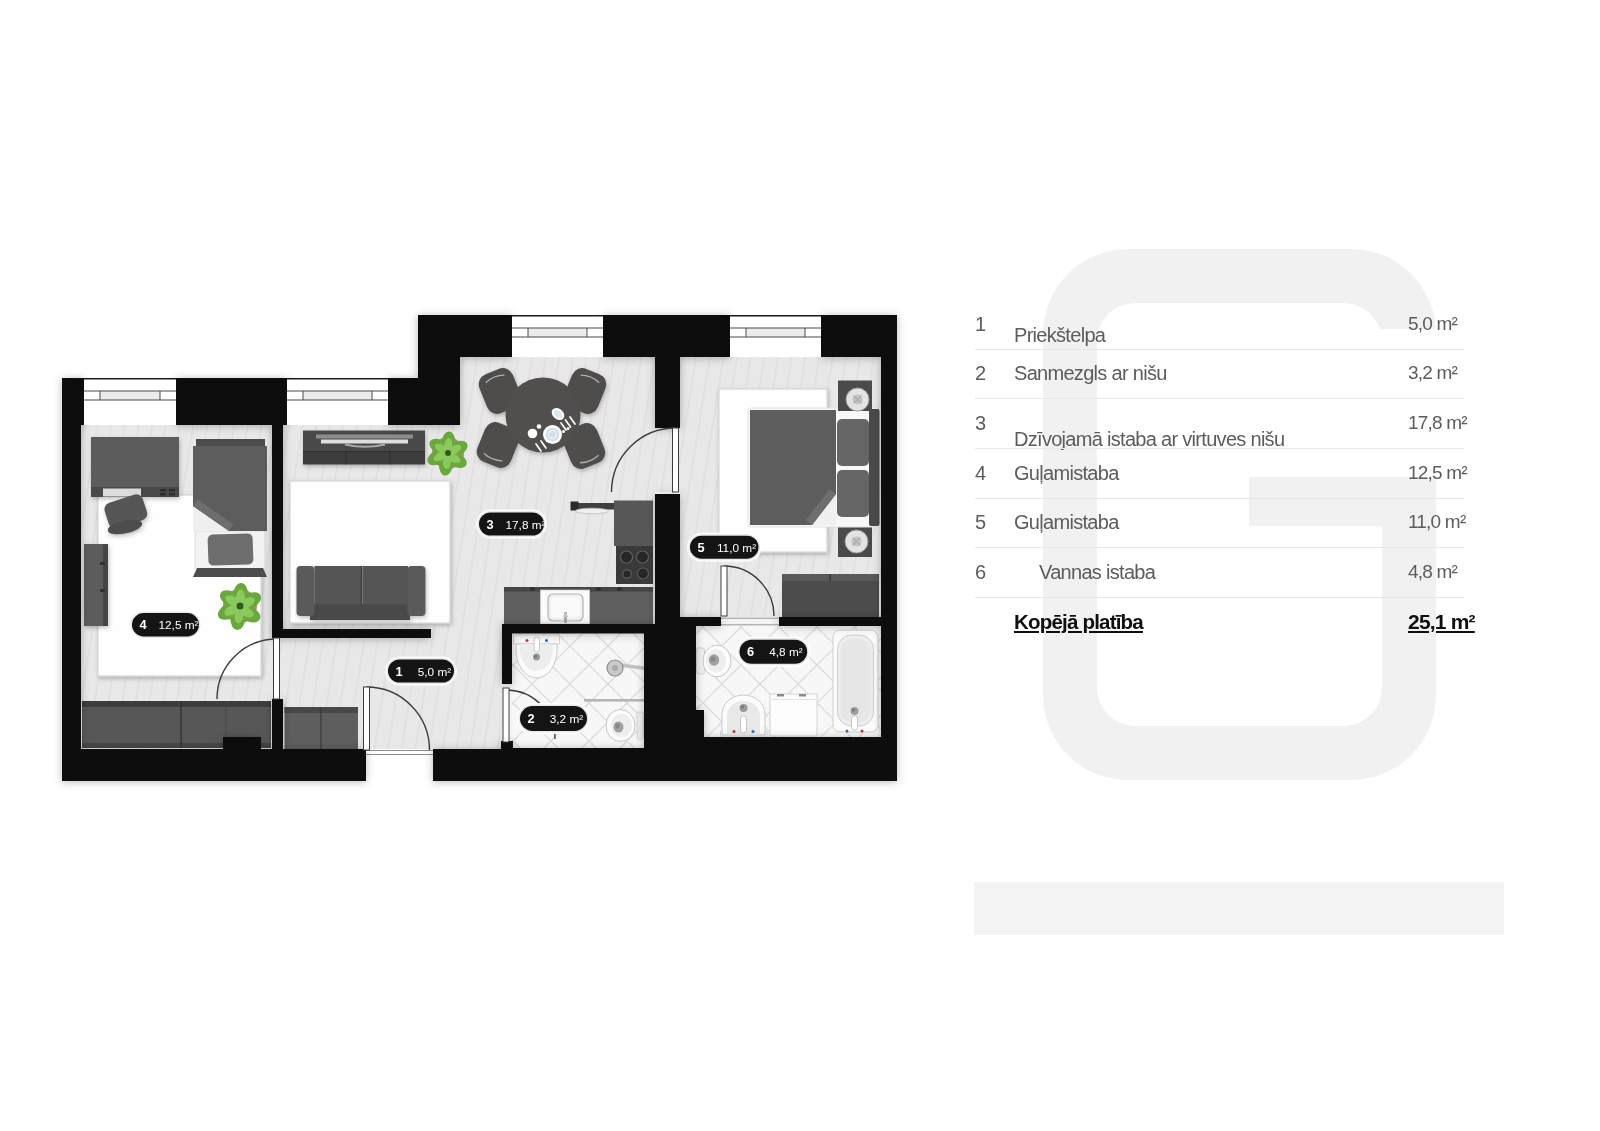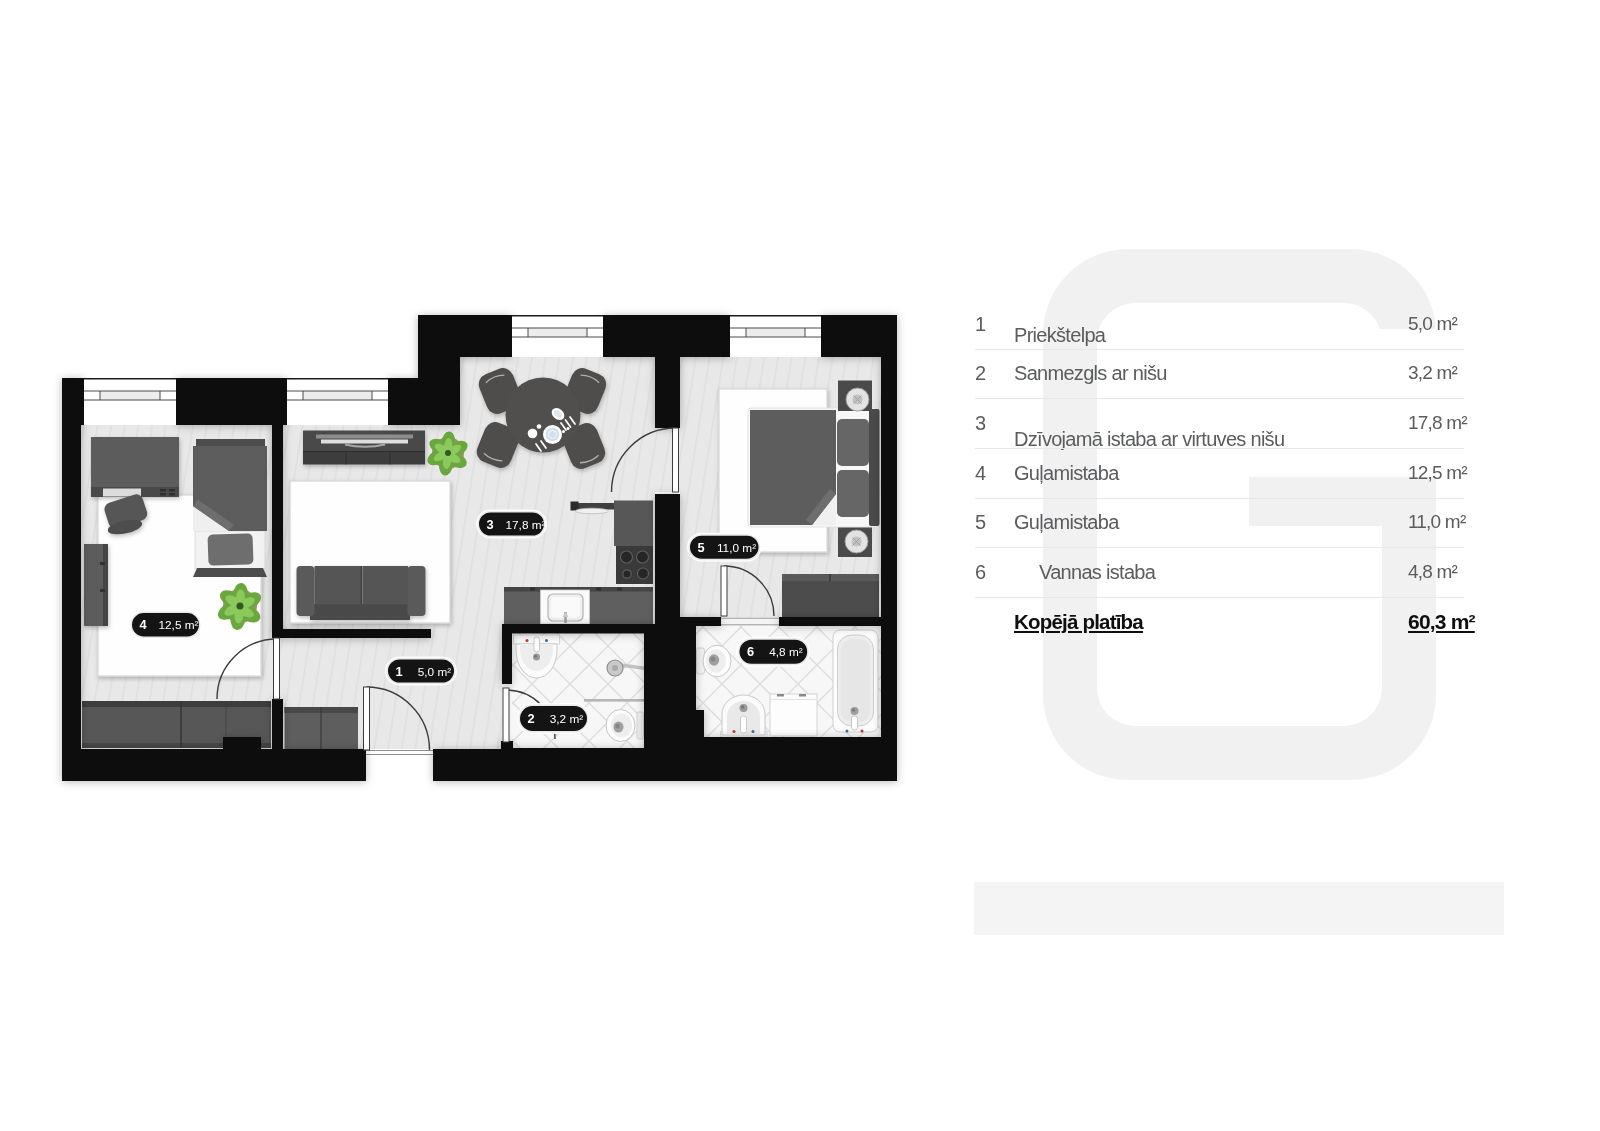--- a/index.html
+++ b/index.html
@@ -536,16 +536,16 @@
 <div class="row" style="left:1014px;top:510.3px;">Guļamistaba</div>
 <div class="row val" style="left:1408px;top:510.3px;">11,0 m²</div>
 <div class="sep" style="top:547.3px;"></div>
 
 <div class="row" style="left:975px;top:560.0px;">6</div>
 <div class="row" style="left:1014px;top:560.0px;margin-left:25px;">Vannas istaba</div>
 <div class="row val" style="left:1408px;top:560.0px;">4,8 m²</div>
 <div class="sep" style="top:597.0px;"></div>
 
 <div class="tot" style="left:1014px;top:609px;">Kopējā platība</div>
-<div class="tot totv" style="left:1408px;top:609px;">60,3 m²</div>
+<div class="tot totv" style="left:1408px;top:609px;">25,1 m²</div>
 </div>
 
 <div style="position:absolute;left:974px;top:882px;width:530px;height:53px;background:#f4f4f4;"></div>
 
 </body></html>

